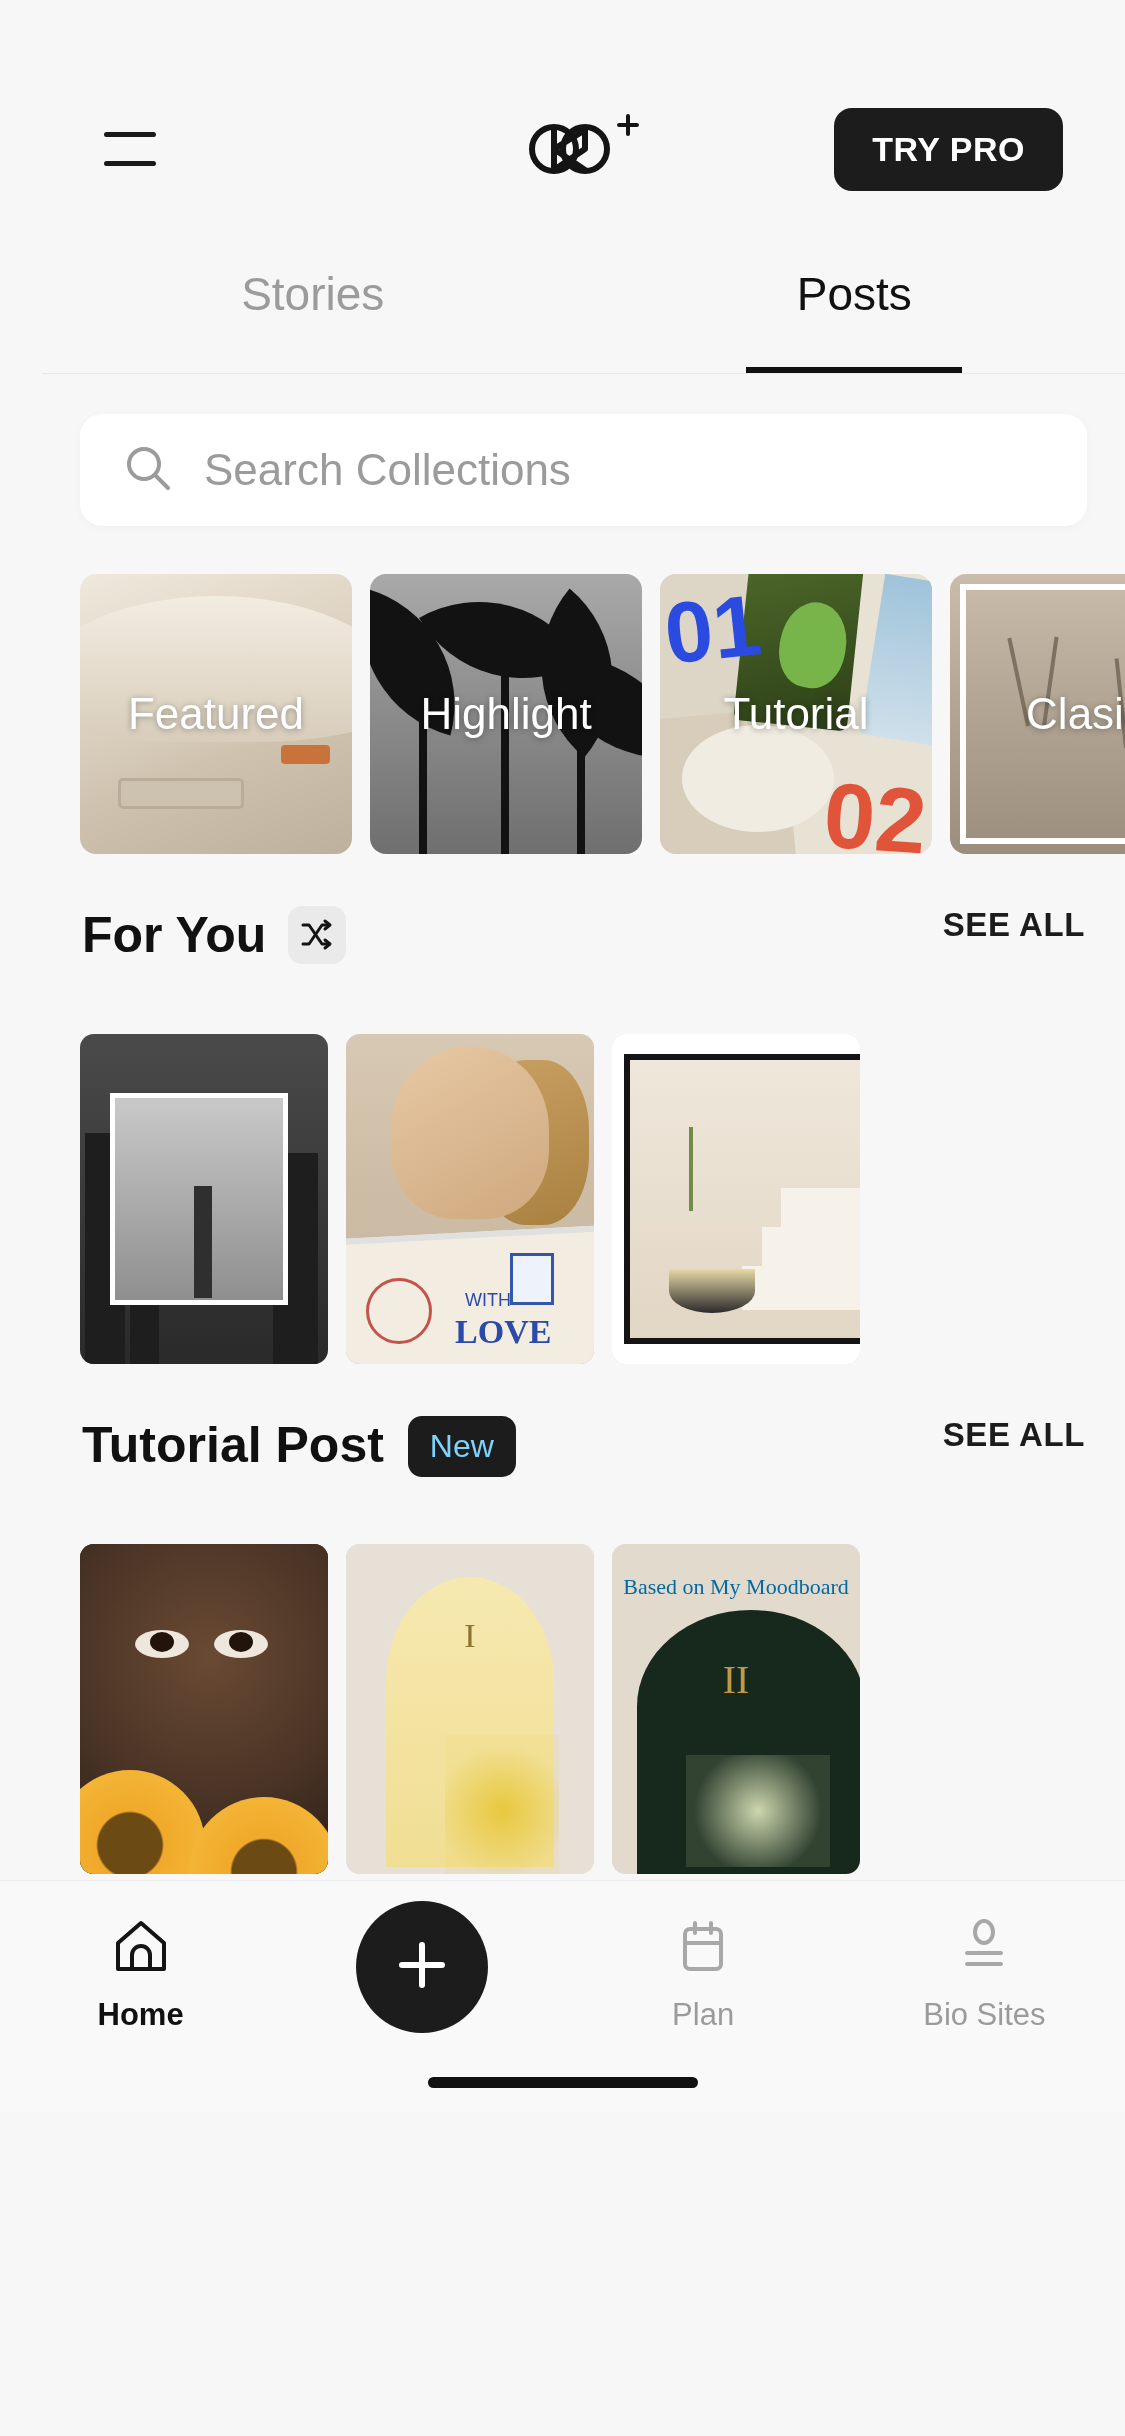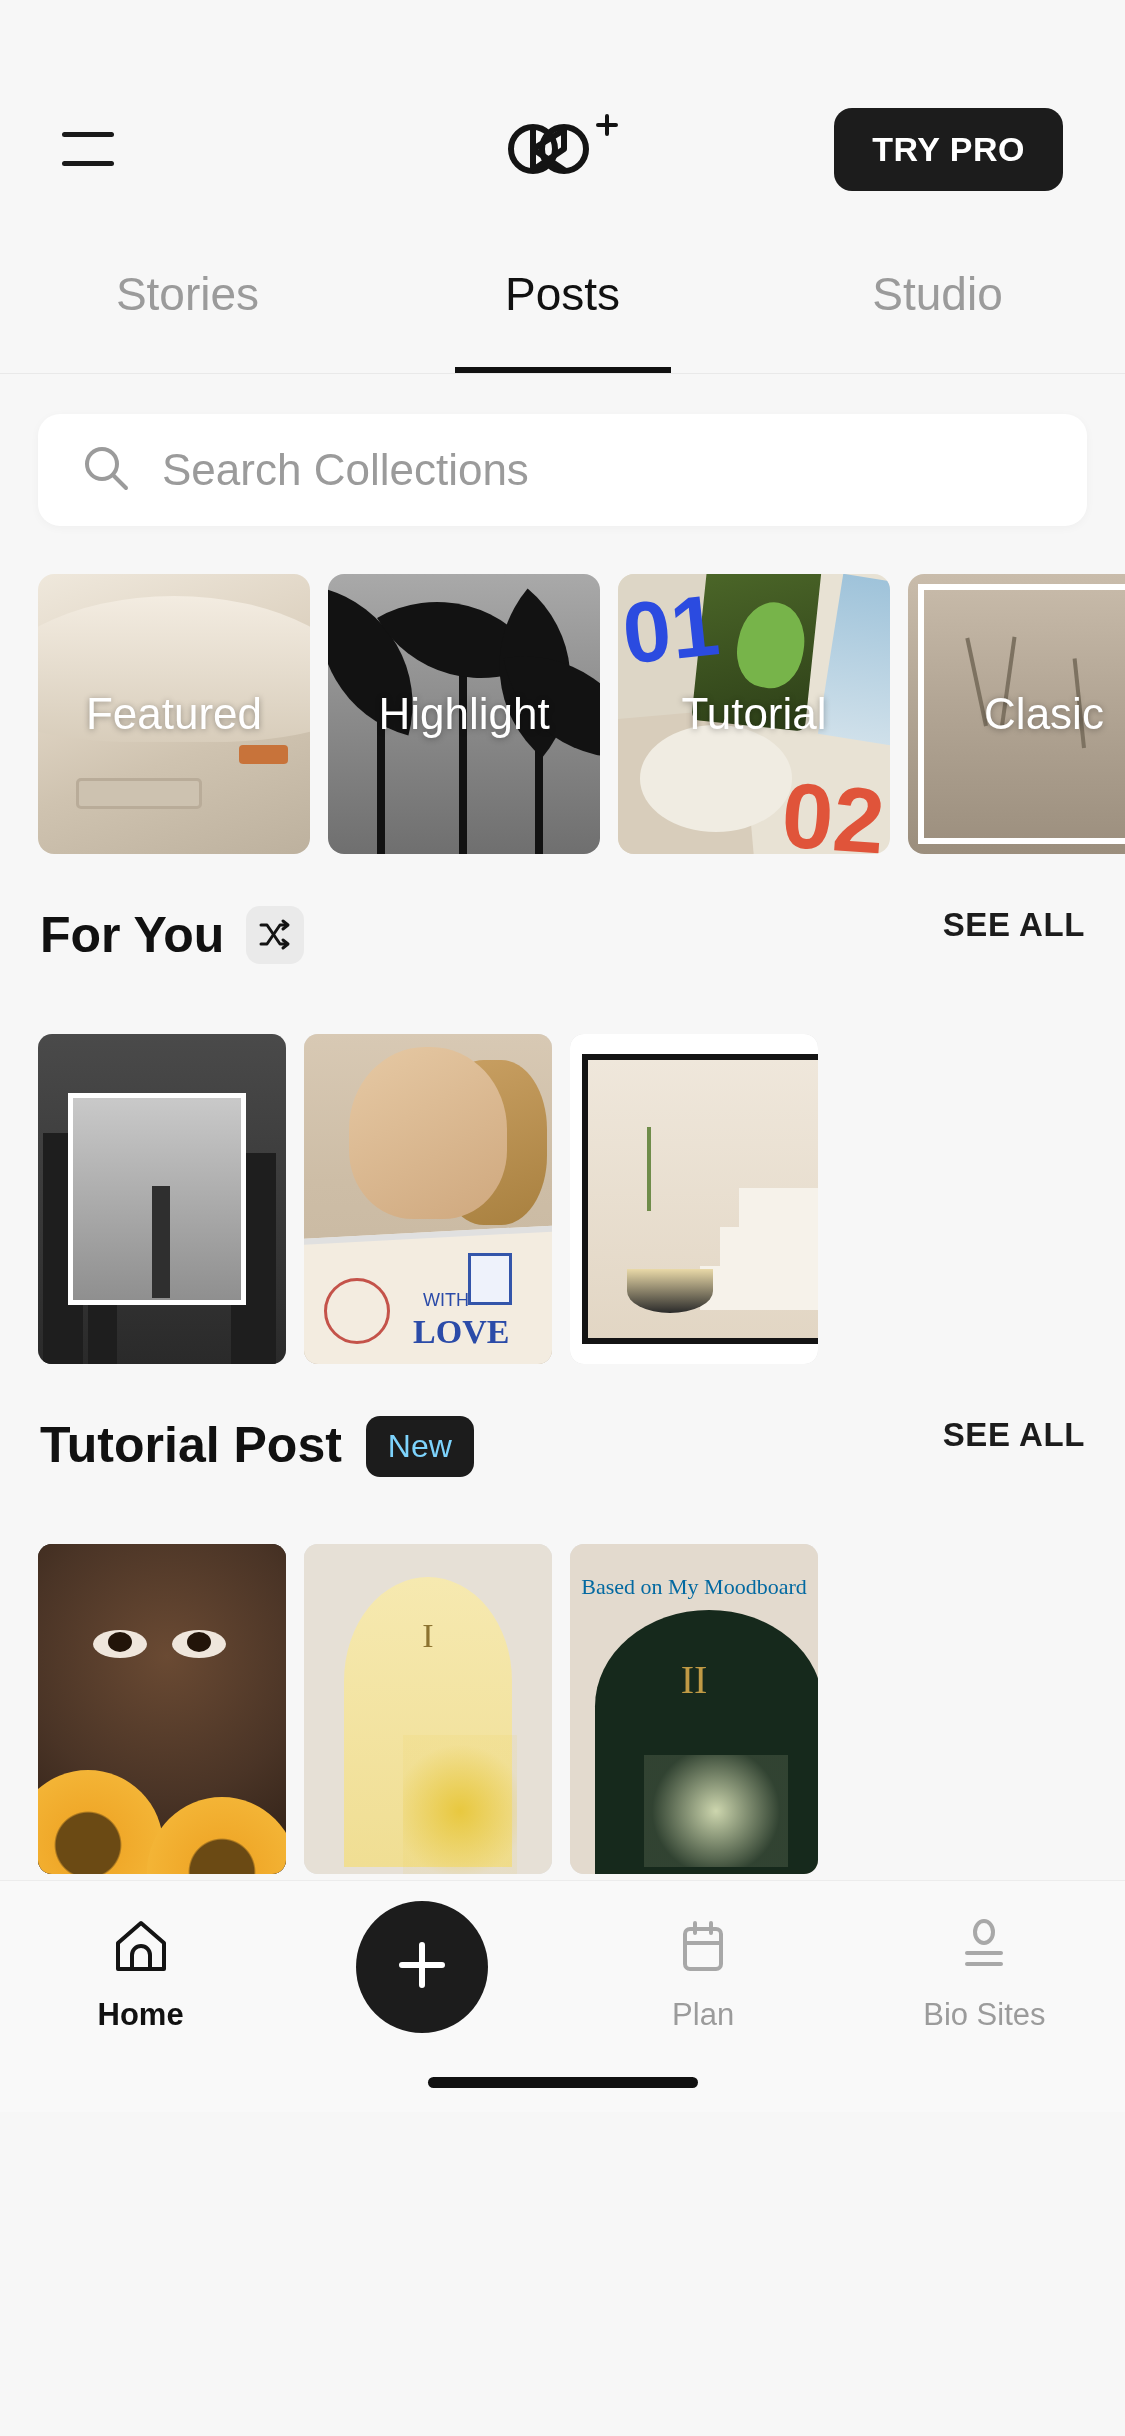--- a/index.html
+++ b/index.html
@@ -12,20 +12,21 @@
     font-family: "Liberation Sans", sans-serif;
     -webkit-font-smoothing: antialiased;
   }
 
   .phone {
     position: relative;
     width: 1125px;
     height: 2112px;
     background: #f7f7f7;
     overflow: hidden;
+    padding-left: 42px;
   }
 
   
   .status-bar { height: 84px; width: 100%; }
 
   
   .header {
     height: 130px;
     display: flex;
     align-items: center;
@@ -372,21 +373,20 @@
         <path d="M13 4 V22 M4 13 H22" stroke="#141414" stroke-width="4" stroke-linecap="round"></path>
       </svg>
     </div>
 
     <button class="try-pro">TRY PRO</button>
   </div>
 
   <div class="tabs">
     <div class="tab">Stories</div>
     <div class="tab active">Posts</div>
-    <div class="tab">Studio</div>
   </div>
 
   <div class="search-zone">
     <div class="search-box">
       <span>
         <svg width="52" height="52" viewBox="0 0 52 52" fill="none">
           <circle cx="22" cy="22" r="15" stroke="#9b9b9b" stroke-width="4"></circle>
           <path d="M33 33 L46 46" stroke="#9b9b9b" stroke-width="4" stroke-linecap="round"></path>
         </svg>
       </span>

